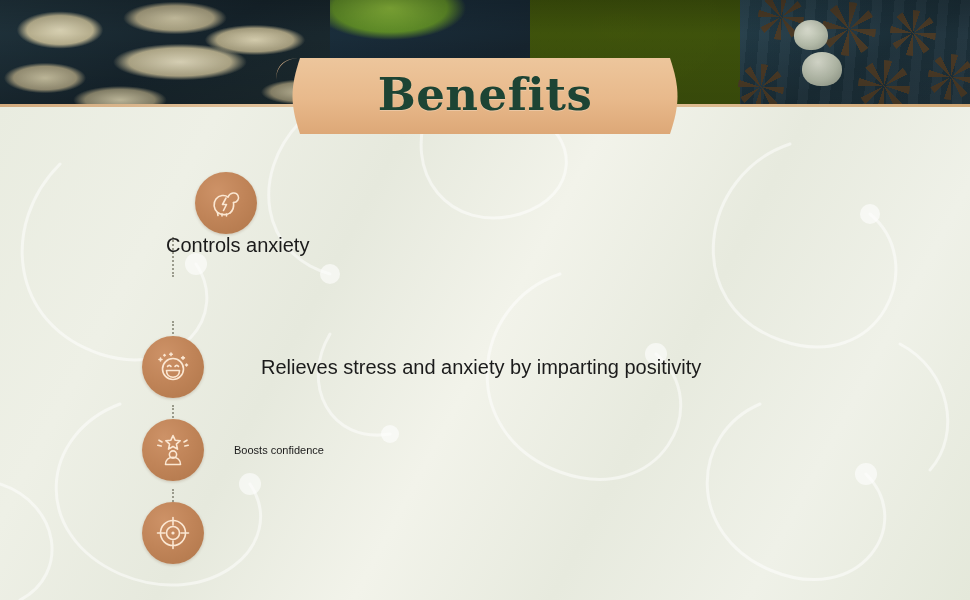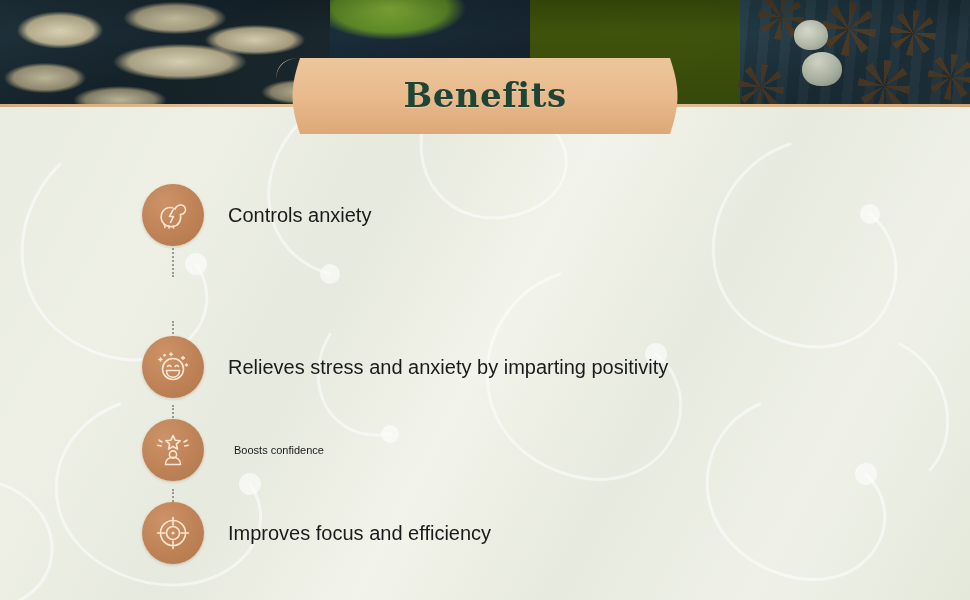--- a/index.html
+++ b/index.html
@@ -166,21 +166,21 @@
   }
   .ribbon-title {
     position: absolute;
     left: 0; top: 0;
     width: 418px;
     height: 76px;
     line-height: 74px;
     text-align: center;
     font-family: "DejaVu Serif", serif;
     font-weight: bold;
-    font-size: 34px;
+    font-size: 45px;
     letter-spacing: .5px;
     color: #1d4434;
     text-shadow: 0 1px 0 rgba(255,255,255,.25);
   }
 
   
   .list {
     position: absolute;
     left: 0;
     top: 104px;
@@ -295,38 +295,38 @@
     <div class="ribbon-title">Benefits</div>
   </div>
 
   <div class="list">
 
     <div class="connector" style="top:133px;  height:40px;"></div>
     <div class="connector" style="top:217px;  height:40px;"></div>
     <div class="connector" style="top:301px;  height:40px;"></div>
     <div class="connector" style="top:385px;  height:40px;"></div>
 
-    <div class="row" style="top:80px;">
+    <div class="row" style="top:68px;flex-direction:column;">
       <div class="icon-badge">
         <svg width="34" height="34" viewBox="0 0 34 34" fill="none" stroke="#fbe7d2" stroke-width="1.6" stroke-linecap="round" stroke-linejoin="round">
           <path d="M8.5 26.5 C4.5 23 4 17 7 13 C10 9 16 8.5 19 11"></path>
           <path d="M8.5 26.5 L9 29.5"></path>
           <path d="M13 28 L13 30"></path>
           <path d="M17.5 28 L17.5 30"></path>
           <path d="M8.5 26.5 C12 29 18 29.5 21 27"></path>
           <path d="M19 11 C21 6.5, 27 5.5, 29 9.5 C30.8 13, 28 16.5, 24.5 16.5"></path>
           <path d="M21 27 C24 24.5, 25 20, 24.5 16.5"></path>
           <path d="M17 12 L13.5 18.5 L17.5 18.5 L14.5 24.5"></path>
         </svg>
       </div>
       <div class="row-label">Controls anxiety</div>
     </div>
 
 
-    <div class="row" style="top:232px;">
+    <div class="row" style="top:232px;gap:33px;">
       <div class="icon-badge">
         <svg width="36" height="36" viewBox="0 0 36 36" fill="none" stroke="#fbe7d2" stroke-width="1.6" stroke-linecap="round" stroke-linejoin="round">
           <circle cx="18" cy="20" r="10.5"></circle>
           <path d="M12.5 17.5 C13.3 16, 15.2 16, 16 17.5"></path>
           <path d="M20 17.5 C20.8 16, 22.7 16, 23.5 17.5"></path>
           <path d="M11.5 21.5 L24.5 21.5 C24.5 25.6 21.6 28.2 18 28.2 C14.4 28.2 11.5 25.6 11.5 21.5 Z"></path>
           <path d="M5.5 9 L5.5 12 M4 10.5 L7 10.5"></path>
           <path d="M16 4 L16 6.6 M14.7 5.3 L17.3 5.3"></path>
           <path d="M28 7.5 L28 10.3 M26.6 8.9 L29.4 8.9"></path>
           <path d="M31.5 15 L31.5 17 M30.5 16 L32.5 16"></path>
@@ -350,17 +350,16 @@
 
     <div class="row" style="top:398px;">
       <div class="icon-badge">
         <svg width="38" height="38" viewBox="0 0 38 38" fill="none" stroke="#fbe7d2" stroke-width="1.6" stroke-linecap="round" stroke-linejoin="round">
           <circle cx="19" cy="19" r="12.5"></circle>
           <circle cx="19" cy="19" r="6.5"></circle>
           <circle cx="19" cy="19" r="1.6" fill="#fbe7d2" stroke="none"></circle>
           <path d="M19 3.5 L19 11 M19 27 L19 34.5 M3.5 19 L11 19 M27 19 L34.5 19"></path>
         </svg>
       </div>
-      <div class="row-label">Improves focus and efficiency</div>
     </div>
 
   </div>
 </div>
 
 </body></html>

